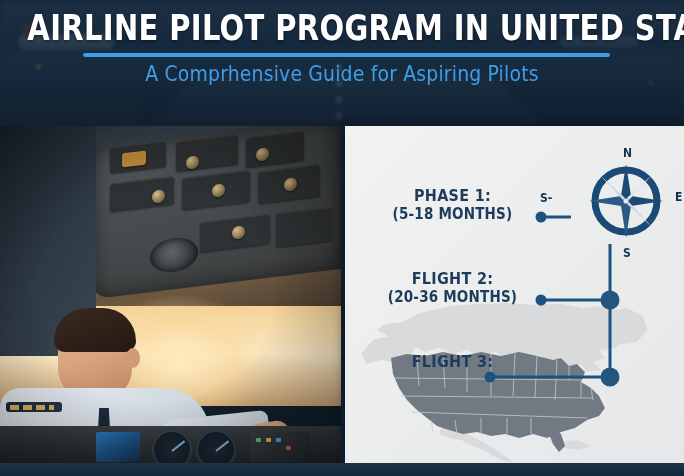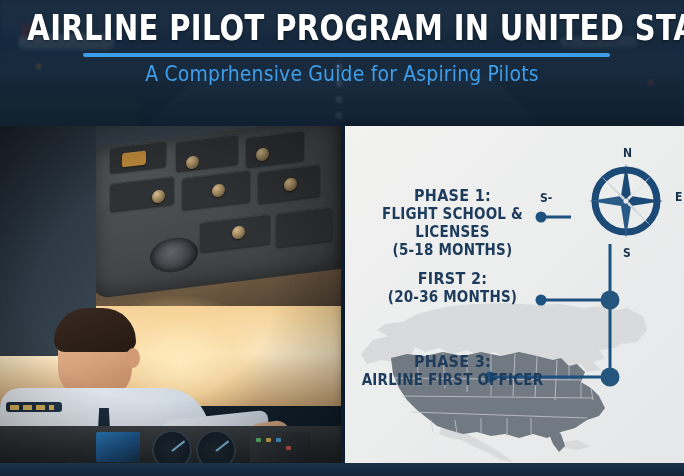--- a/index.html
+++ b/index.html
@@ -347,28 +347,26 @@
       <circle cx="196" cy="91" r="5.5" fill="#1d5180"></circle>
       <circle cx="196" cy="174" r="5.5" fill="#1d5180"></circle>
       <circle cx="145" cy="251" r="5.5" fill="#1d5180"></circle>
       <circle cx="265" cy="174" r="9.5" fill="#23557f"></circle>
       <circle cx="265" cy="251" r="9.5" fill="#23557f"></circle>
     </svg>
 
     <div class="phase-list">
       <div class="phase" id="phase1">
         <div class="p-head">PHASE 1:</div>
-        <div class="p-main">FLIGHT SCHOOL &amp; LICENSES</div>
         <div class="p-time">(5-18 MONTHS)</div>
       </div>
       <div class="phase" id="phase2">
-        <div class="p-head">FIRST 2:</div>
+        <div class="p-head">FLIGHT 2:</div>
         <div class="p-time">(20-36 MONTHS)</div>
       </div>
       <div class="phase" id="phase3">
-        <div class="p-head">PHASE 3:</div>
-        <div class="p-main">AIRLINE FIRST OFFICER</div>
+        <div class="p-head">FLIGHT 3:</div>
       </div>
     </div>
   </div>
 
   <div class="footer"></div>
 </div>
 
 </body></html>

